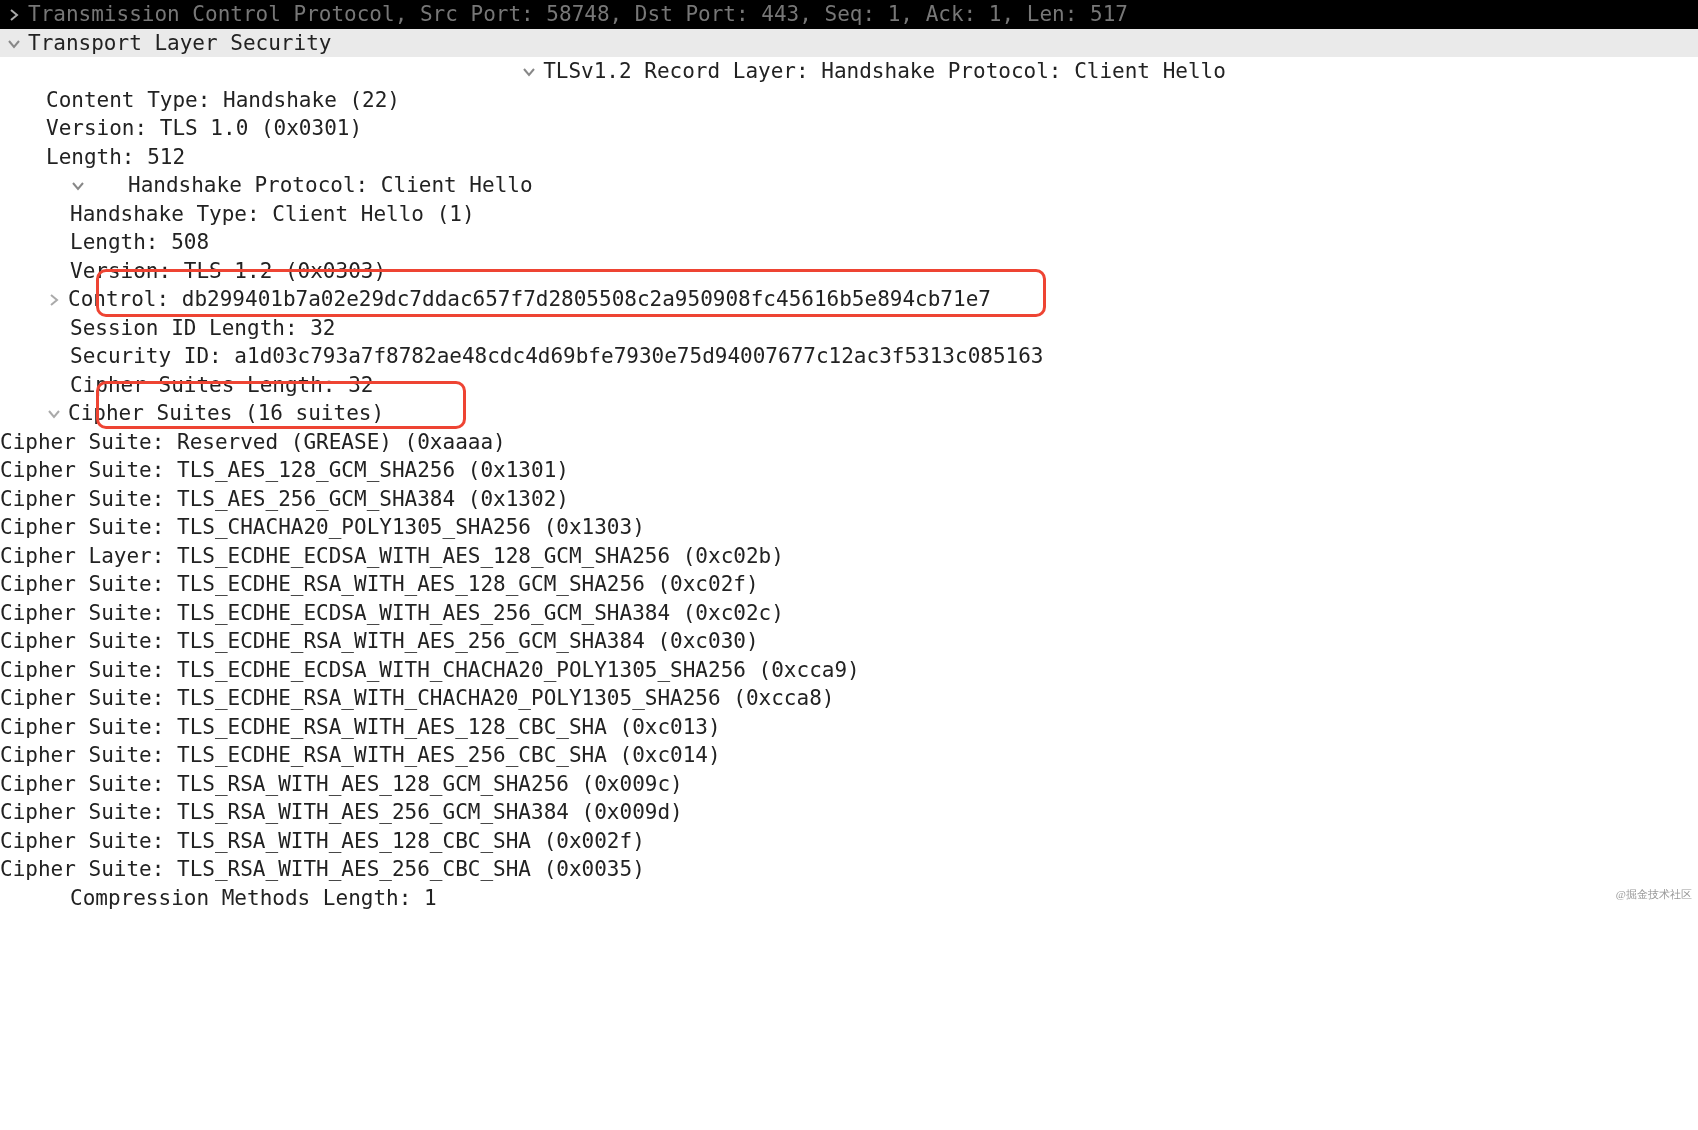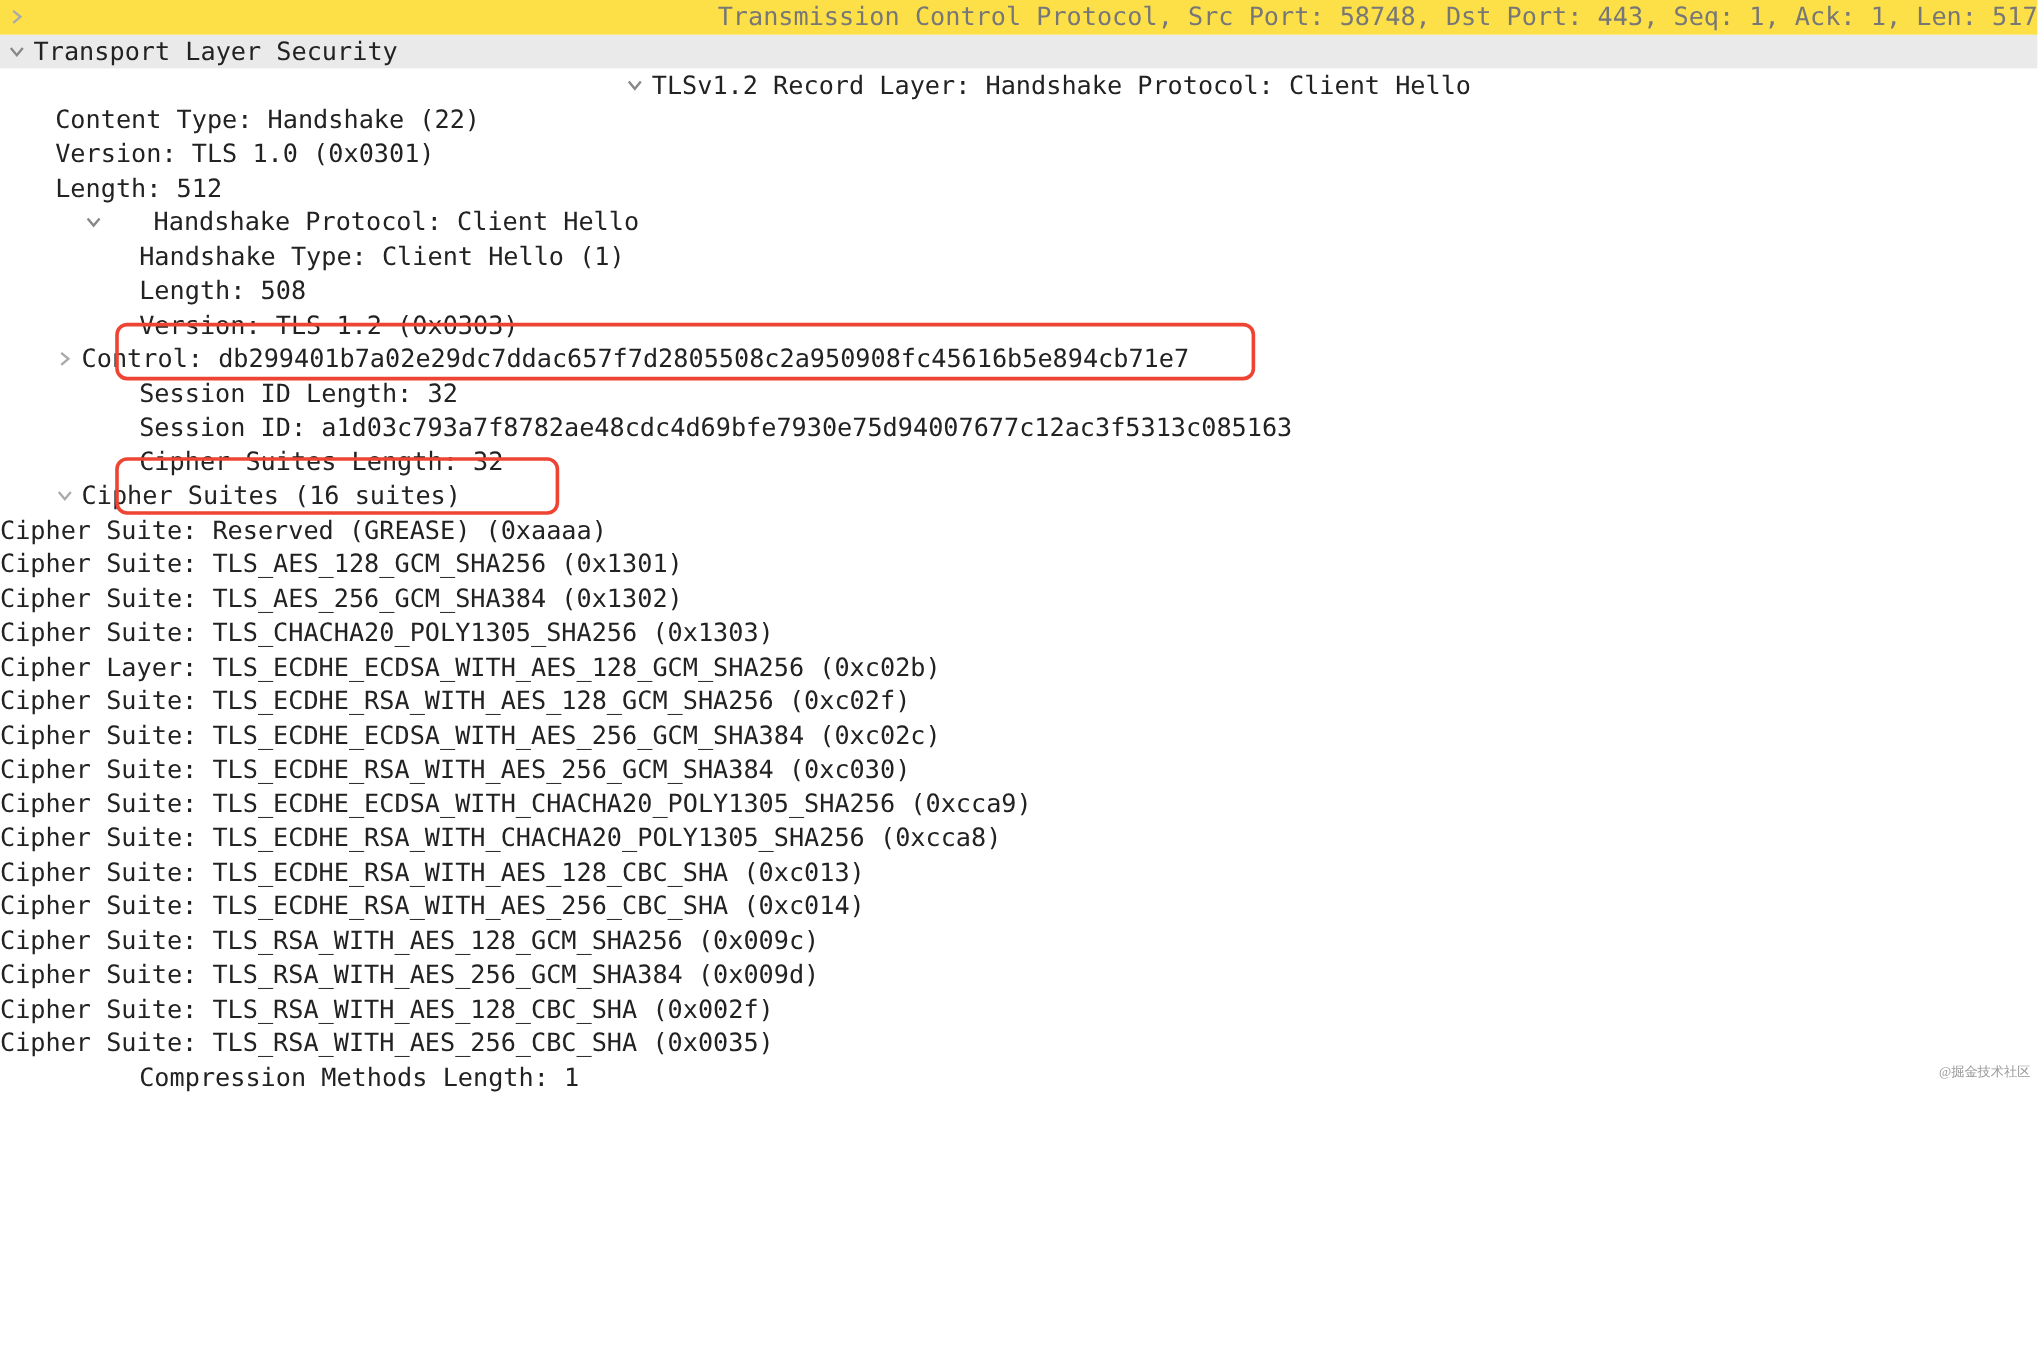--- a/index.html
+++ b/index.html
@@ -29,26 +29,25 @@
   }
   .arrow svg {
     width: 12px;
     height: 12px;
     vertical-align: middle;
   }
   .indent-0 { padding-left: 6px; }
   .indent-1 { padding-left: 49px; justify-content: center; }
   .indent-2 { padding-left: 70px; gap: 36px; }
   .indent-3 { padding-left: 46px; }
-  .indent-4 { padding-left: 116px; }
+  .indent-4 { padding-left: 70px; }
   .indent-5 { }
   .tcp-row {
-    background: #fde047;
+    background: #000000;
     color: #777;
-    justify-content: space-between;
   }
   .tls-row {
     background: #eaeaea;
     text-align: right;
   }
   .highlight-box {
     position: absolute;
     border: 3px solid #e43;
     border-radius: 10px;
     pointer-events: none;
@@ -123,21 +122,21 @@
     <span class="arrow"><svg viewBox="0 0 12 12">
           <path d="M3 1 L9 6 L3 11" fill="none" stroke="#aaa" stroke-width="2"></path>
         </svg></span>
     <span>Control: db299401b7a02e29dc7ddac657f7d2805508c2a950908fc45616b5e894cb71e7</span>
   </div>
 
   <div class="row indent-4">
     <span>Session ID Length: 32</span>
   </div>
   <div class="row indent-4">
-    <span>Session ID: a1d03c793a7f8782ae48cdc4d69bfe7930e75d94007677c12ac3f5313c085163</span>
+    <span>Security ID: a1d03c793a7f8782ae48cdc4d69bfe7930e75d94007677c12ac3f5313c085163</span>
   </div>
   <div class="row indent-4">
     <span>Cipher Suites Length: 32</span>
   </div>
 
   <div class="row indent-3" id="cipher-row">
     <span class="arrow"><svg viewBox="0 0 12 12">
           <path d="M1 3 L6 9 L11 3" fill="none" stroke="#aaa" stroke-width="2"></path>
         </svg></span>
     <span>Cipher Suites (16 suites)</span>

